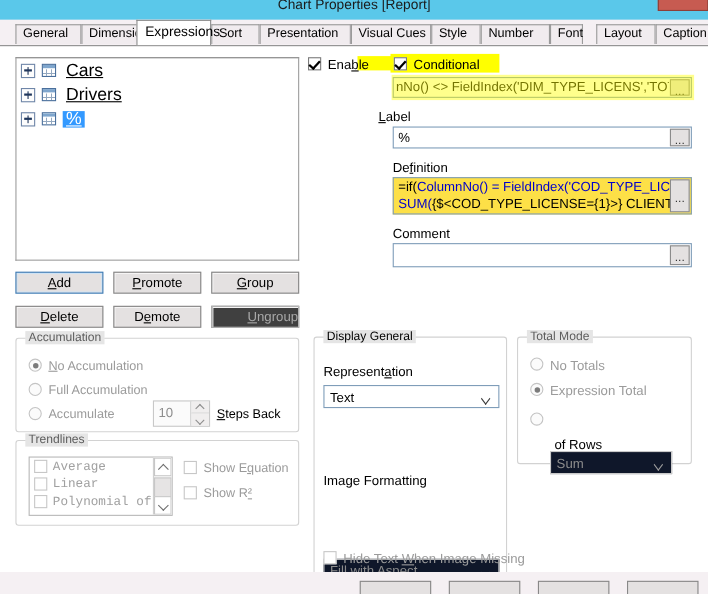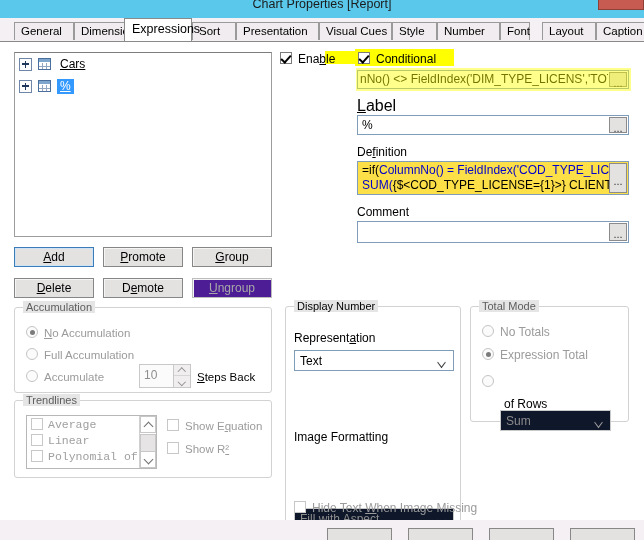--- a/index.html
+++ b/index.html
@@ -40,31 +40,31 @@
   .expander:before{left:2px;top:4.5px;width:7px;height:1.5px;}
   .expander:after{left:4.5px;top:2px;width:1.5px;height:7px;}
   .tblicon{width:13px;height:12px;flex:0 0 auto;margin-right:6px;background:#fff;border:1px solid #4a6f9c;box-sizing:border-box;position:relative;overflow:hidden;}
   .tblicon:before{content:"";position:absolute;left:0;top:0;right:0;height:3px;background:#7fa6cd;}
   .tblicon i{position:absolute;left:0;right:0;top:4px;bottom:0;
     background:
       linear-gradient(to right,transparent 3px,#93a8c0 3px,#93a8c0 4px,transparent 4px),
       linear-gradient(to right,transparent 7px,#93a8c0 7px,#93a8c0 8px,transparent 8px),
       linear-gradient(to bottom,transparent 3px,#93a8c0 3px,#93a8c0 4px,transparent 4px);
   }
-  .tree-label{font-size:12px;line-height:13px;padding:1px 3px;text-decoration:underline;}
+  .tree-label{font-size:16px;line-height:13px;padding:1px 3px;text-decoration:underline;}
   .tree-label.sel{background:#3399ff;color:#fff;}
 
   
   .btn{
     position:absolute;height:20px;line-height:19px;text-align:center;
     background:#e4e1e1;border:1px solid #868686;box-sizing:border-box;font-size:12px;color:#000;
     box-shadow:inset 1px 1px 0 #f6f5f5;
   }
   .btn.focus{border:1px solid #3b7cb8;box-shadow:inset 0 0 0 1px #cfe3f4;}
-  .btn.disabled{color:#a8a8a8;background:#4c1d95;border-color:#bdbdbd;}
+  .btn.disabled{color:#a8a8a8;background:#404040;border-color:#bdbdbd;text-align:right;}
   .btn u{text-decoration:underline;}
 
   
   .group{position:absolute;border:1px solid #d2d2d2;border-radius:3px;box-sizing:border-box;}
   .group > .gl{position:absolute;top:-7px;left:8px;background:#e5e5e5;padding:0 3px;font-size:11px;color:#000;white-space:nowrap;}
   .group.dim > .gl{color:#5d5d5d;}
 
   
   .radio{position:absolute;width:12px;height:12px;border-radius:50%;border:1px solid #9a9a9a;background:#fcfcfc;box-sizing:border-box;}
   .radio.dim{border-color:#c4c4c4;background:#fbfbfb;}
@@ -156,20 +156,27 @@
 
   <div class="page">
 
     <div class="tree">
       <div class="tree-row">
         <span class="expander"></span>
         <span class="tblicon">
             <i></i>
           </span>
         <span class="tree-label">Cars</span>
+      </div>
+      <div class="tree-row">
+        <span class="expander"></span>
+        <span class="tblicon">
+            <i></i>
+          </span>
+        <span class="tree-label">Drivers</span>
       </div>
       <div class="tree-row">
         <span class="expander"></span>
         <span class="tblicon">
             <i></i>
           </span>
         <span class="tree-label sel">%</span>
       </div>
     </div>
 
@@ -240,21 +247,21 @@
     <span class="lbl" style="left:298px;top:11px;font-size:12px;">Ena<u>b</u>le</span>
     <span class="chk on" style="left:358px;top:10px;"></span>
     <span class="lbl" style="left:376px;top:11px;font-size:12px;">Conditional</span>
 
     <div class="field" style="left:357px;top:28px;width:272px;height:19px;">
       <span class="val" style="left:2px;top:1px;right:20px;">nNo() &lt;&gt; FieldIndex('DIM_TYPE_LICENS','TOT</span>
       <span class="ellipsisbtn">...</span>
     </div>
     <div class="hl" style="left:356px;top:26px;width:275px;height:23px;opacity:0.45;"></div>
 
-    <span class="lbl" style="left:357px;top:58px;font-size:16px;"><u>L</u>abel</span>
+    <span class="lbl" style="left:344px;top:58px;font-size:12px;"><u>L</u>abel</span>
     <div class="field" style="left:357px;top:73px;width:272px;height:20px;">
       <span class="val">%</span>
       <span class="ellipsisbtn">...</span>
     </div>
 
     <span class="lbl" style="left:357px;top:104px;font-size:12px;">De<u>f</u>inition</span>
     <div class="defbox" style="left:357px;top:119px;width:272px;height:34px;">
       <span class="defline" style="top:1px;">
         <span class="blk">=if(</span><span>ColumnNo() = FieldIndex('COD_TYPE_LIC</span>
       </span>
@@ -264,21 +271,21 @@
       <span class="defscroll">...</span>
     </div>
 
     <span class="lbl" style="left:357px;top:164px;font-size:12px;">Comment</span>
     <div class="field" style="left:357px;top:179px;width:272px;height:22px;">
       <span class="val"></span>
       <span class="ellipsisbtn">...</span>
     </div>
 
     <div class="group" style="left:285px;top:264px;width:176px;height:228px;">
-      <span class="gl">Display Number</span>
+      <span class="gl">Display General</span>
       <span class="lbl" style="left:8px;top:25px;font-size:12px;">Represent<u>a</u>tion</span>
       <div class="combo" style="left:8px;top:43px;width:160px;height:21px;">
         <span class="val">Text</span>
         <span class="arrow"></span>
       </div>
       <span class="lbl" style="left:8px;top:124px;font-size:12px;">Ima<u>g</u>e Formatting</span>
       <div class="combo dim" style="left:8px;top:159px;width:160px;height:21px;">
         <span class="val dim">Fill with Aspect</span>
         <span class="arrow dim"></span>
       </div>

